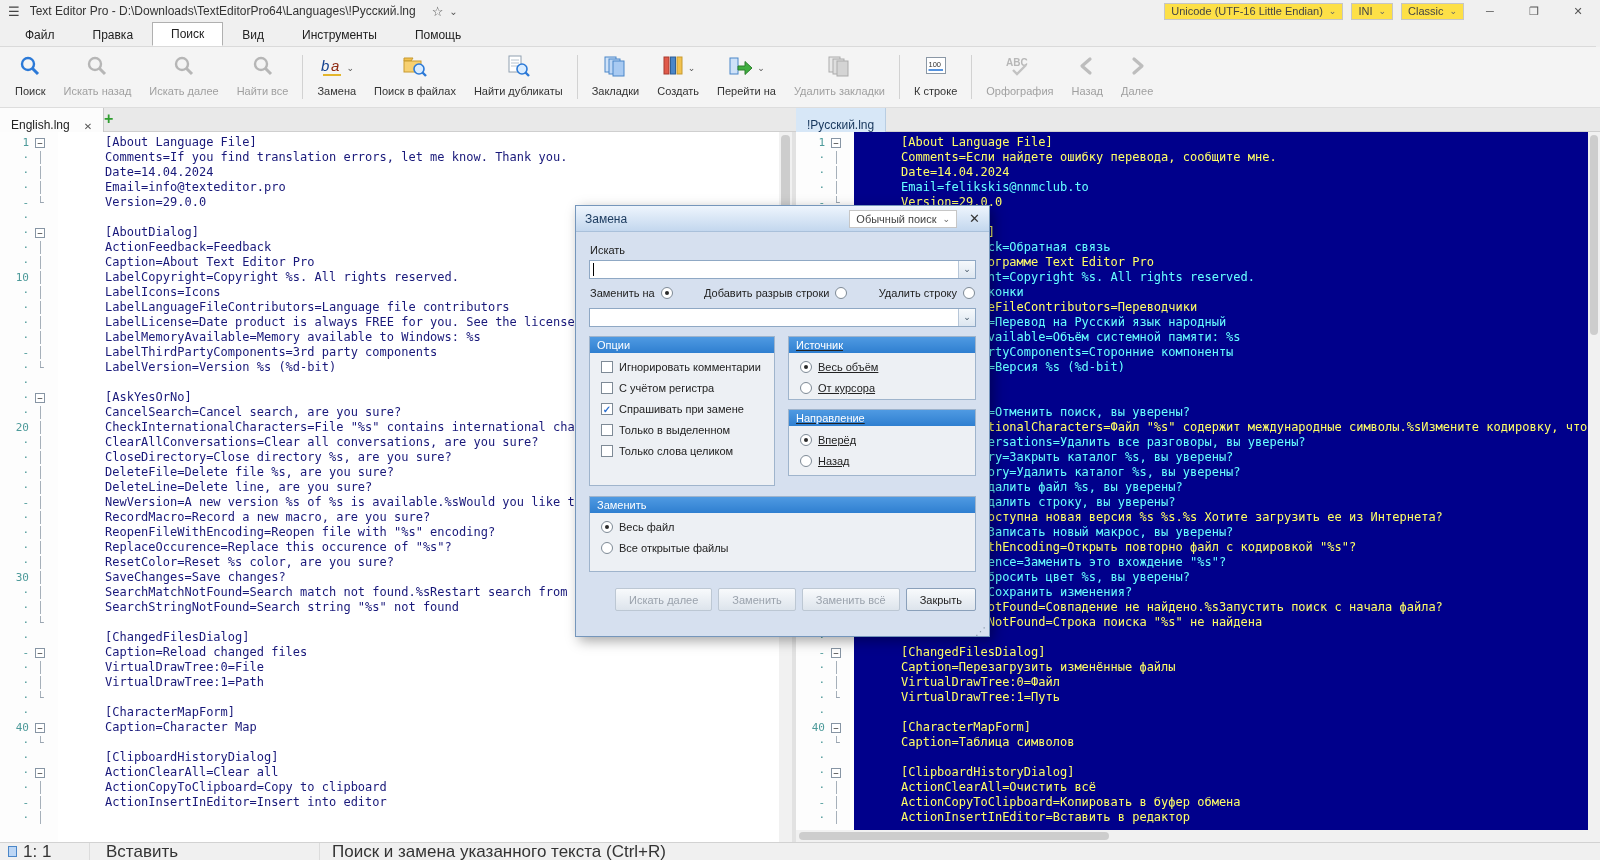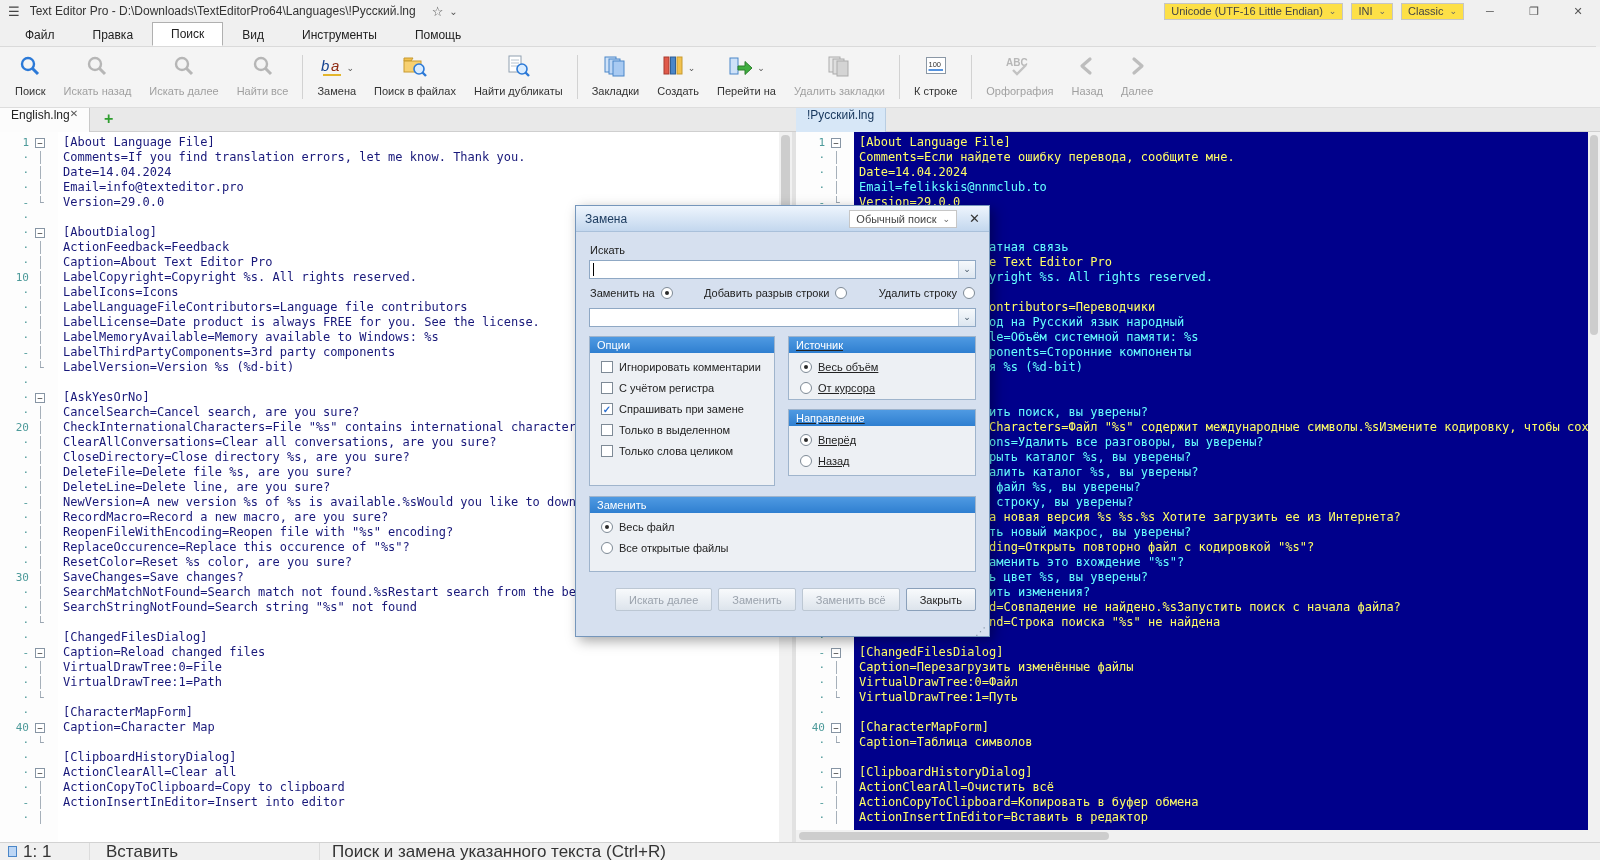--- a/index.html
+++ b/index.html
@@ -30,32 +30,32 @@
     display:flex; align-items:stretch; padding:2px 6px; border-bottom:1px solid #ddd; }
   .tb-btn { display:flex; flex-direction:column; align-items:center; padding:5px 9px 2px; position:relative; }
   .tb-iconrow { height:28px; display:flex; align-items:center; gap:3px; }
   .tb-dd { font-size:9px; color:#555; }
   .tb-label { font-size:11px; color:#333; white-space:nowrap; margin-top:3px; }
   .tb-btn.disabled .tb-label { color:#a0a0a0;text-align:right; }
   .tb-sep { width:1px; background:#d2d2d2; margin:6px 5px; }
   
   .tabbar { position:absolute; top:108px; left:0; right:0; height:24px; background:#e9e9e9;
     border-bottom:1px solid #cfcfcf; }
-  .tab { position:absolute; top:0; height:24px; display:flex; align-items:flex-start; gap:0;
+  .tab { position:absolute; top:0; height:24px; display:flex; align-items:flex-end; gap:14px;
     padding:0 11px; font-size:12px; }
   .tab.active-left { left:0; background:#fcfcfc; border-right:1px solid #c9c9c9; color:#222; }
   .tab-close { font-size:10px; color:#555; }
   .tab-add { position:absolute; left:104px; top:2px; color:#2f9e2f; font-size:16px; font-weight:bold; }
   .tab.right-tab { left:796px; background:#d7e7f7; border-right:1px solid #b8cde2; color:#16365c; }
   
   .pane { position:absolute; top:132px; bottom:18px; display:flex; overflow:hidden; }
   .left-pane  { left:0; width:779px; background:#ffffff; }
   .right-pane { left:796px; right:12px; background:#00008b; }
   .gutter { width:58px; background:#fdfdfd; padding-top:3px; flex:none; }
-  .code { flex:1; overflow:hidden; padding:3px 0 0 5px; }
+  .code { flex:1; overflow:hidden; padding:3px 0 0 5px;margin-left:42px; }
   .ln-row { height:15px; font-family:"DejaVu Sans Mono", monospace; font-size:12px;
     line-height:15px; white-space:pre; }
   .gut-row { display:flex; align-items:center; }
   .lnum { width:32px; text-align:right; color:#4d9a9a; font-size:11px; padding-right:3px; flex:none; }
   .fbox { width:10px; height:10px; border:1px solid #8795a4; background:#fff; color:#333;
     font-size:9px; line-height:8px; text-align:center; display:inline-block; margin-left:3px; }
   .ftree { color:#9aa5b1; margin-left:5px; font-size:11px; }
   .code-line { color:#18187a; }
   .code.dark .code-line { color:#ffff66; }
   .code.dark .code-line.cyan { color:#66ffff; }

